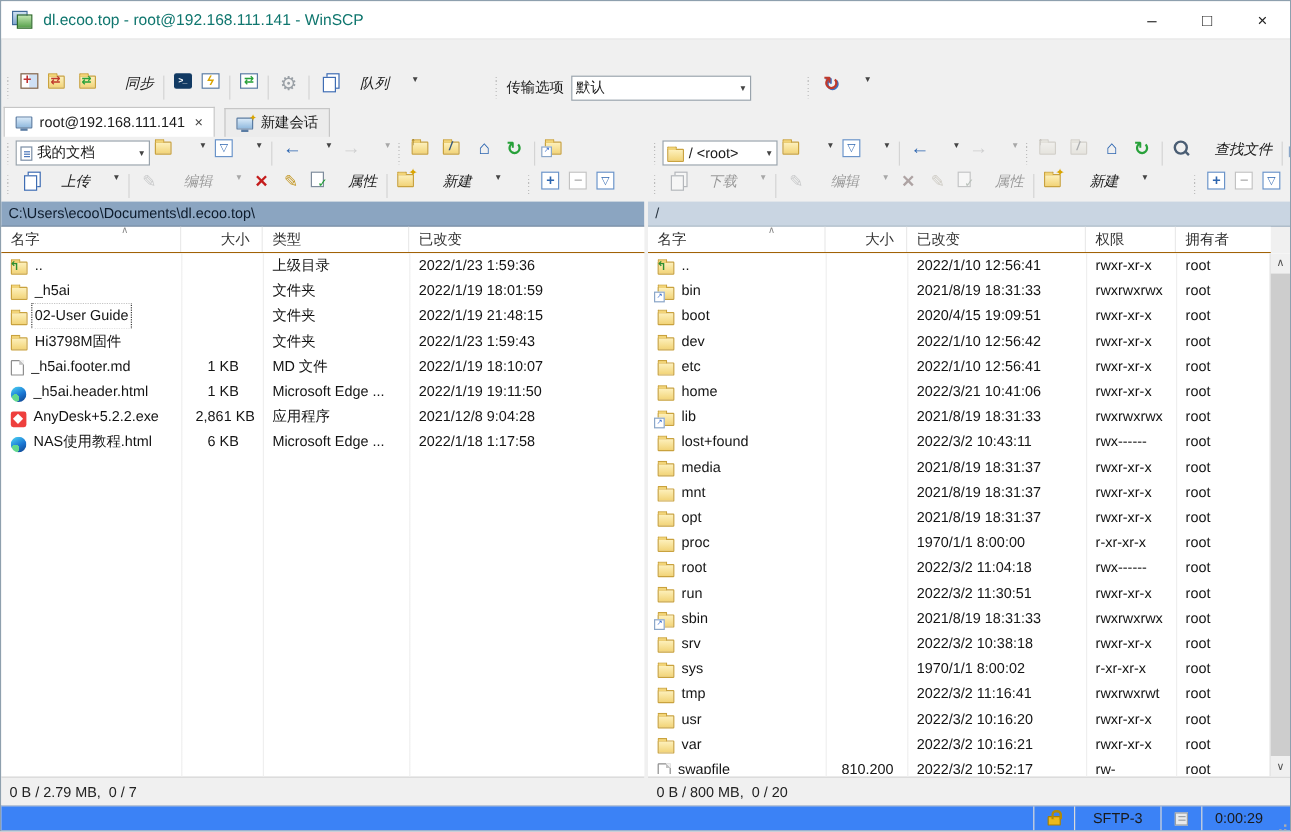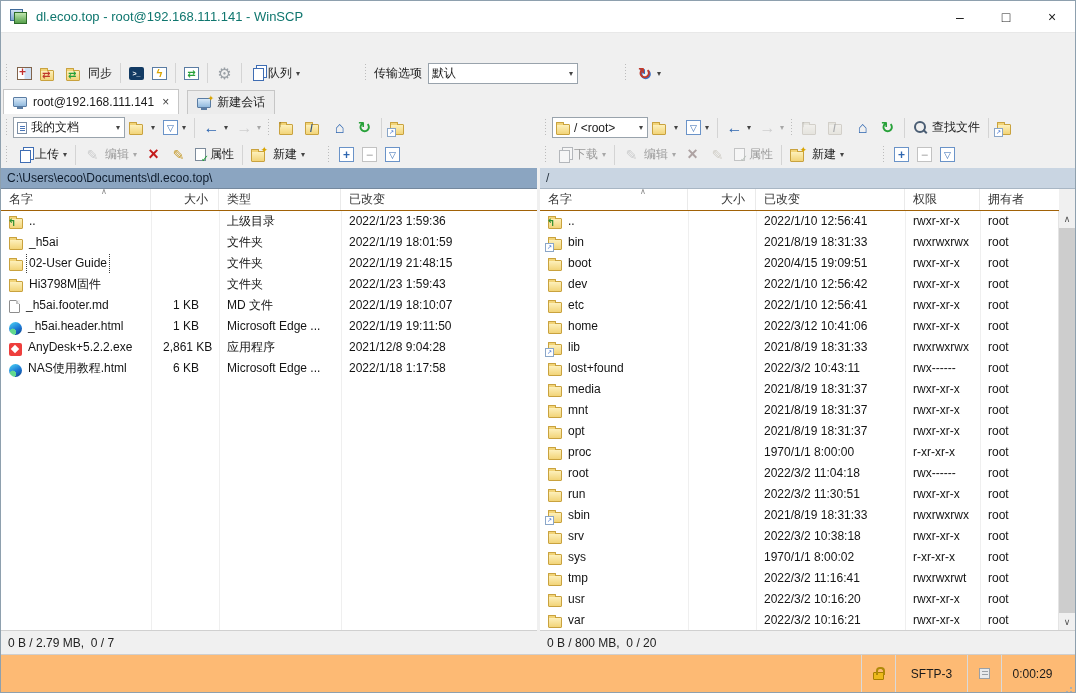--- a/index.html
+++ b/index.html
@@ -25,21 +25,21 @@
              border-top:1px solid #e8e8e8; }
   .mitem { padding:0 9px; }
 
   
   .toolbar { height:30px; display:flex; align-items:center; padding-left:2px; flex:none; }
   .ptoolbar { height:27px; display:flex; align-items:center; padding-left:2px; flex:none; }
   .tgrip { width:5px; height:18px; margin:0 3px 0 2px; flex:none;
       background:repeating-linear-gradient(180deg,#bcbcbc 0 1px,transparent 1px 3px);
       background-size:1px 100%; background-repeat:no-repeat; background-position:1px 0; }
   .tsep { width:1px; height:20px; background:#d4d4d4; margin:0 4px; flex:none; }
-  .tbtn { display:inline-flex; align-items:center; gap:4px; padding:0 4px; height:24px; flex:none; }
+  .tbtn { display:inline-flex; gap:20px; padding:0 4px; height:24px; flex:none;font-style:italic; }
   .dis { opacity:.42; filter:grayscale(85%); }
   .car { font-size:8px; color:#444; }
   .lbl { white-space:nowrap; }
 
   
   .gi { display:inline-flex; width:17px; height:17px; align-items:center; justify-content:center;
         font-size:14px; flex:none; }
   .gi.back::after { content:"←"; color:#2e66b0; font-weight:bold; font-size:16px; }
   .gi.fwd::after  { content:"→"; color:#9aa2ab; font-weight:bold; font-size:16px; }
   .gi.home::after { content:"⌂"; color:#2e66b0; font-weight:bold; font-size:16px; }
@@ -185,22 +185,22 @@
   .sarr { height:16px; display:flex; align-items:center; justify-content:center; color:#505050; font-size:9px; }
   .sarr.up::after { content:"∧"; }
   .sarr.down::after { content:"∨"; }
   .sarr.down { position:absolute; bottom:0; left:0; right:0; }
   .sthumb { position:absolute; top:17px; bottom:17px; left:0; right:0; background:#cdcdcd; }
 
   .pstatus { height:24px; border-top:1px solid #d0d0d0; display:flex; align-items:center;
       padding-left:7px; color:#222; background:#f0f0f0; flex:none; white-space:pre; }
 
   
-  .appstatus { height:38px; border-top:1px solid #cfcfcf; display:flex; align-items:stretch;
-      background:#fdba74; flex:none; }
+  .appstatus { height:21px; border-top:1px solid #cfcfcf; display:flex; align-items:stretch;
+      background:#3b82f6; flex:none; }
   .seg { display:flex; align-items:center; justify-content:center; border-left:1px solid #dadada; }
   .seg.big { flex:1; border-left:none; }
   .seg.s-lock { width:34px; }
   .seg.s-proto { width:72px; }
   .seg.s-srv { width:34px; }
   .seg.s-time { width:62px; }
   .ic-lock { width:11px; height:8px; background:#edb91c; border:1px solid #a87f00; border-radius:1px;
       position:relative; margin-top:4px; }
   .ic-lock::before { content:""; position:absolute; left:2px; top:-6px; width:5px; height:6px;
       border:2px solid #b08908; border-bottom:none; border-radius:4px 4px 0 0; }
@@ -619,21 +619,21 @@
               <span class="cell">2022/1/10 12:56:41</span>
               <span class="cell">rwxr-xr-x</span>
               <span class="cell">root</span>
             </div>
             <div class="frow rgrid">
               <span class="cell name">
                 <span class="fic ic-folder"></span>
                 <span class="fname">home</span>
               </span>
               <span class="cell size"></span>
-              <span class="cell">2022/3/12 10:41:06</span>
+              <span class="cell">2022/3/21 10:41:06</span>
               <span class="cell">rwxr-xr-x</span>
               <span class="cell">root</span>
             </div>
             <div class="frow rgrid">
               <span class="cell name">
                 <span class="fic ic-folder-link"></span>
                 <span class="fname">lib</span>
               </span>
               <span class="cell size"></span>
               <span class="cell">2021/8/19 18:31:33</span>

